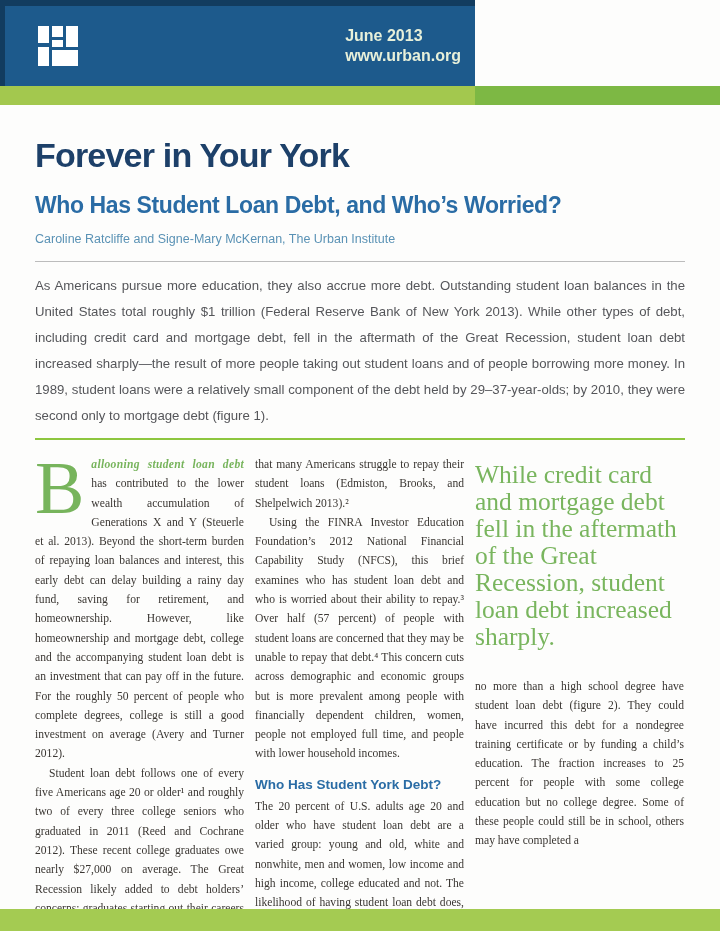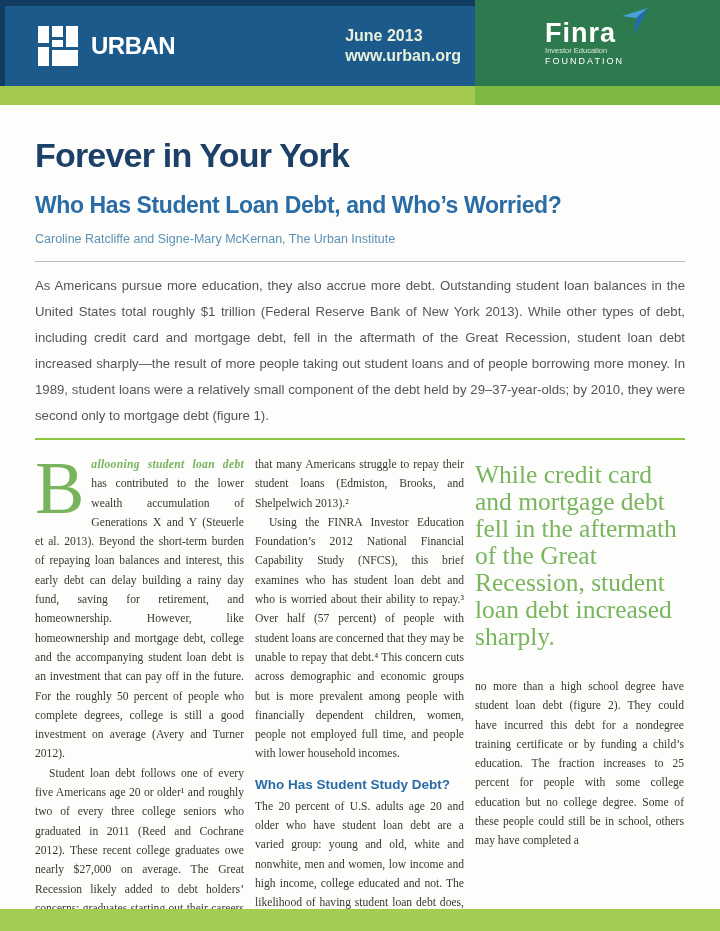--- a/index.html
+++ b/index.html
@@ -163,39 +163,25 @@
             <rect x="0" y="0" width="46" height="46" fill="#1d5a8c"></rect>
             <rect x="3" y="3" width="11" height="17" fill="#ffffff"></rect>
             <rect x="3" y="24" width="11" height="19" fill="#ffffff"></rect>
             <rect x="17" y="3" width="11" height="11" fill="#ffffff"></rect>
             <rect x="17" y="17" width="11" height="7" fill="#ffffff"></rect>
             <rect x="31" y="3" width="12" height="21" fill="#ffffff"></rect>
             <rect x="17" y="27" width="26" height="16" fill="#ffffff"></rect>
           </svg>
         </span>
         <div class="urban-logo-text">
-          <div>URBAN</div>
         </div>
       </div>
       <div class="header-date">
         <div>June 2013</div>
         <div>www.urban.org</div>
-      </div>
-    </div>
-    <div class="header-green">
-      <div class="finra-logo">
-        <div class="finra-name">Finra</div>
-        <span class="finra-check">
-          <svg width="30" height="30" viewBox="0 0 30 30" aria-hidden="true">
-            <polygon points="2,8 28,0 16,10" fill="#4aa0d8"></polygon>
-            <polygon points="16,10 28,0 14,28" fill="#1f6ea8"></polygon>
-          </svg>
-        </span>
-        <div class="finra-sub1">Investor Education</div>
-        <div class="finra-sub2">FOUNDATION</div>
       </div>
     </div>
   </div>
   <div class="stripes">
     <div class="stripe-left"></div>
     <div class="stripe-right"></div>
   </div>
 
   <div class="content">
     <h1 class="page-title">Forever in Your York</h1>
@@ -213,21 +199,21 @@
       <div class="col">
         <p class="body-p">
           <span class="dropcap">B</span><span class="leadin">allooning student loan debt</span><span> has contributed to the lower wealth accumulation of Generations X and Y (Steuerle et al. 2013). Beyond the short-term burden of repaying loan balances and interest, this early debt can delay building a rainy day fund, saving for retirement, and homeownership. However, like homeownership and mortgage debt, college and the accompanying student loan debt is an investment that can pay off in the future. For the roughly 50 percent of people who complete degrees, college is still a good investment on average (Avery and Turner 2012).</span>
         </p>
         <p class="body-p indent">Student loan debt follows one of every five Americans age 20 or older¹ and roughly two of every three college seniors who graduated in 2011 (Reed and Cochrane 2012). These recent college graduates owe nearly $27,000 on average. The Great Recession likely added to debt holders’ concerns: graduates starting out their careers are looking for work in a weak labor market, while older borrowers with student loan debt may be struggling because of declines in other assets (e.g., houses or retirement accounts). A delinquency rate of 17 percent is stark evidence</p>
       </div>
 
       <div class="col">
         <p class="body-p">that many Americans struggle to repay their student loans (Edmiston, Brooks, and Shelpelwich 2013).²</p>
         <p class="body-p indent">Using the FINRA Investor Education Foundation’s 2012 National Financial Capability Study (NFCS), this brief examines who has student loan debt and who is worried about their ability to repay.³ Over half (57 percent) of people with student loans are concerned that they may be unable to repay that debt.⁴ This concern cuts across demographic and economic groups but is more prevalent among people with financially dependent children, women, people not employed full time, and people with lower household incomes.</p>
-        <h3 class="section-heading">Who Has Student Study Debt?</h3>
+        <h3 class="section-heading">Who Has Student York Debt?</h3>
         <p class="body-p">The 20 percent of U.S. adults age 20 and older who have student loan debt are a varied group: young and old, white and nonwhite, men and women, low income and high income, college educated and not. The likelihood of having student loan debt does, however, differ significantly across these subgroups.</p>
 
       </div>
 
       <div class="col">
         <div class="pull-quote">While credit card and mortgage debt fell in the aftermath of the Great Recession, student loan debt increased sharply.</div>
         <p class="body-p col3-body">no more than a high school degree have student loan debt (figure 2). They could have incurred this debt for a nondegree training certificate or by funding a child’s education. The fraction increases to 25 percent for people with some college education but no college degree. Some of these people could still be in school, others may have completed a</p>
       </div>
 
     </div>

